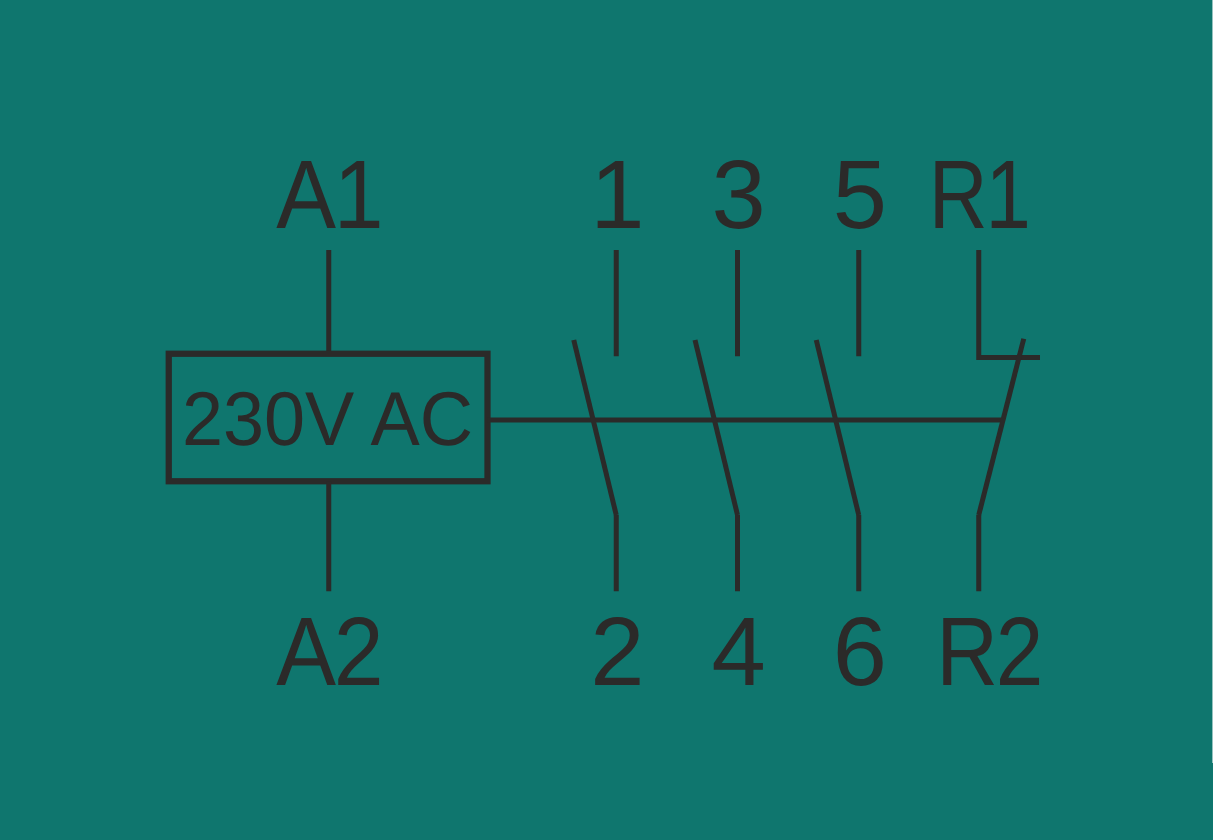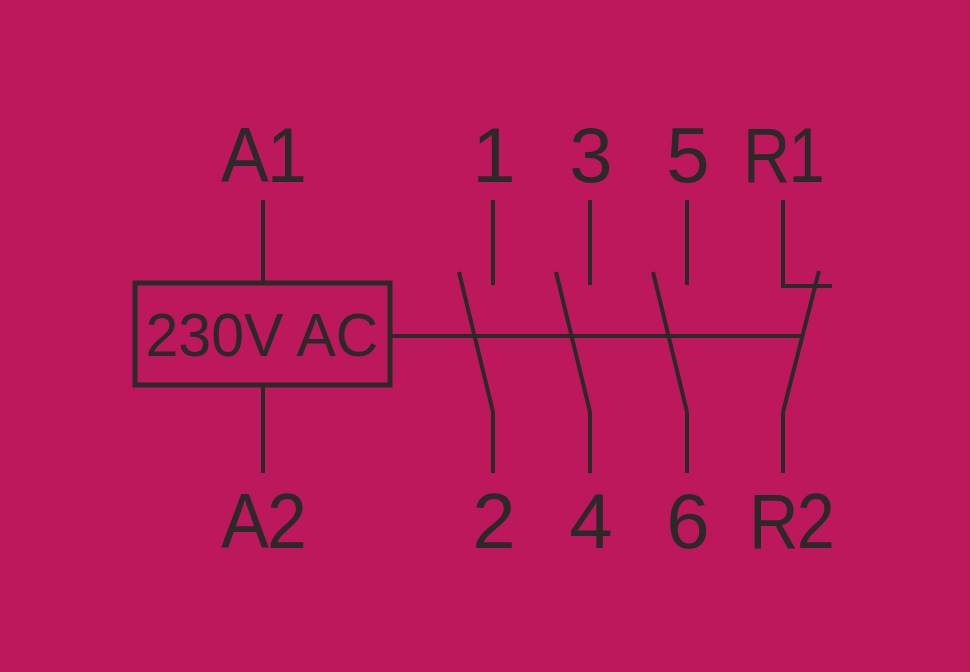--- a/index.html
+++ b/index.html
@@ -4,21 +4,21 @@
 <style>
   html, body {
     margin: 0;
     padding: 0;
     background: #ffffff;
   }
   .canvas {
     position: relative;
     width: 970px;
     height: 672px;
-    background: #be185d;
+    background: #0f766e;
     overflow: hidden;
     font-family: "Liberation Sans", sans-serif;
     text-decoration: underline;
   }
   svg {
     position: absolute;
     inset: 0;
     display: block;
   }
   .wire {

